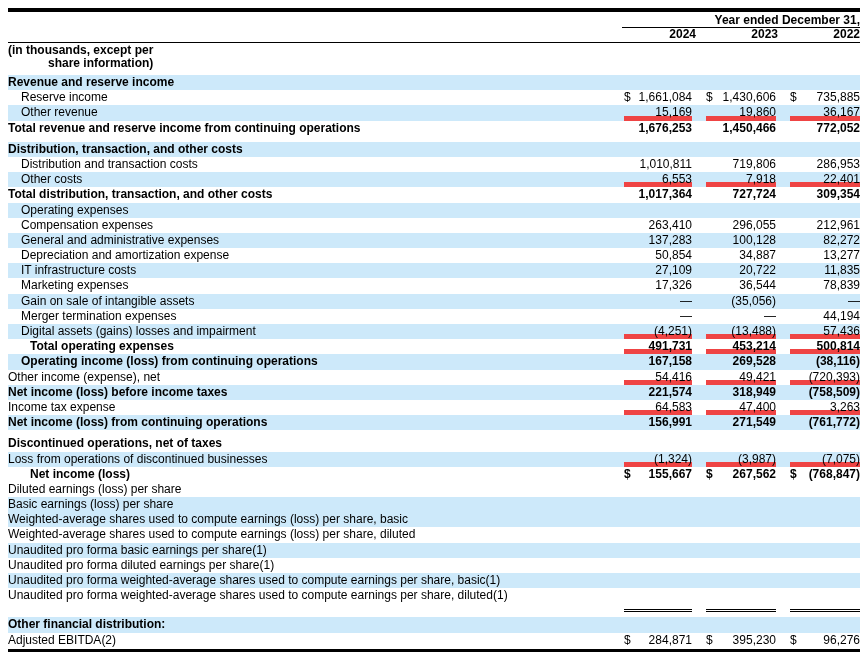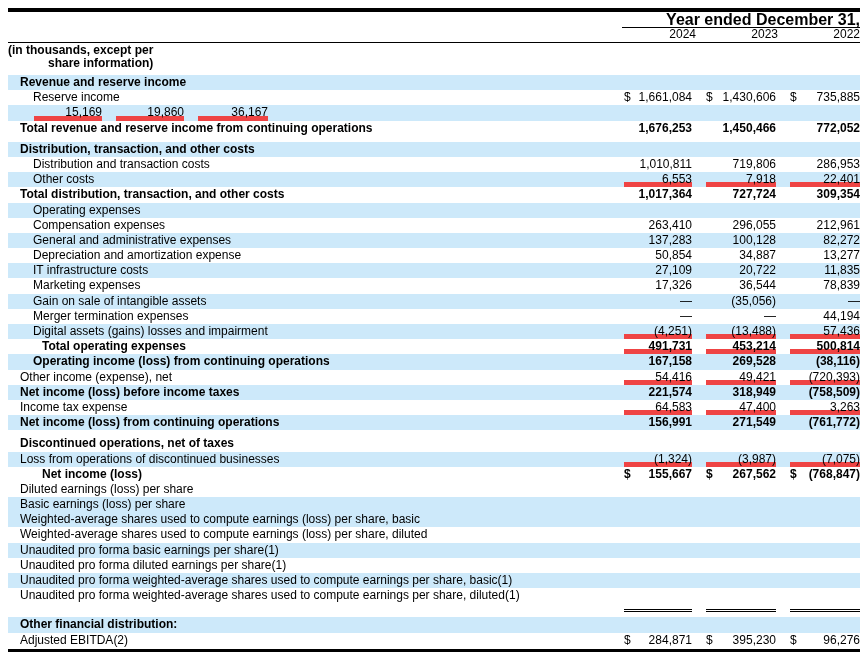--- a/index.html
+++ b/index.html
@@ -1,27 +1,27 @@
 <!DOCTYPE html>
 <html><head>
 <meta charset="utf-8">
 <style>
   html,body{margin:0;padding:0;background:#ffffff;}
   body{width:868px;height:653px;position:relative;font-family:"Liberation Sans","DejaVu Sans",sans-serif;color:#000;}
   .page{position:absolute;left:8px;top:8px;width:852px;}
   .top-rule{height:4px;background:#000;}
-  .period{font-size:16px;font-weight:bold;text-align:right;line-height:14px;margin-top:1px;white-space:nowrap;}
+  .period{font-size:12px;font-weight:bold;text-align:right;line-height:14px;margin-top:1px;white-space:nowrap;}
   .period-rule{margin-left:614px;width:238px;border-top:1px solid #000;}
-  .yrow{display:flex;font-size:12px;font-weight:normal;line-height:13px;height:13px;}
+  .yrow{display:flex;font-size:12px;font-weight:bold;line-height:13px;height:13px;}
   .hline{border-top:1px solid #000;margin-top:1px;}
   .notes-row{display:flex;align-items:flex-start;flex-direction:column;}
   .notes-leftline{flex:1;height:10px;border-bottom:1px solid #000;}
   .notes{font-size:12px;font-weight:bold;text-align:right;line-height:13px;white-space:nowrap;}
   .tbl{margin-top:5px;}
-  .row{display:flex;height:15.2px;line-height:15.2px;font-size:12px;padding-left:12px;}
+  .row{display:flex;height:15.2px;line-height:15.2px;font-size:12px;}
   .row.hl{background:#cde9fa;}
   .row.b{font-weight:bold;}
   .row.spacer{height:6px;}
   .row.rule{height:14px;align-items:flex-start;}
   .lbl{flex:1;white-space:nowrap;overflow:hidden;}
   .ind1{padding-left:13px;}
   .ind2{padding-left:22px;}
   .val{width:68px;margin-left:14px;display:flex;justify-content:space-between;box-sizing:border-box;}
   .row > .val:nth-child(3){width:70px;}
   .row > .val:nth-child(4){width:70px;}
@@ -83,20 +83,21 @@
         <div class="val">
           <span class="cur">$</span>
           <span class="num">1,430,606</span>
         </div>
         <div class="val">
           <span class="cur">$</span>
           <span class="num">735,885</span>
         </div>
       </div>
       <div class="row hl">
+        <div class="lbl ind1">Other revenue</div>
         <div class="val u">
           <span class="cur"></span>
           <span class="num">15,169</span>
         </div>
         <div class="val u">
           <span class="cur"></span>
           <span class="num">19,860</span>
         </div>
         <div class="val u">
           <span class="cur"></span>

